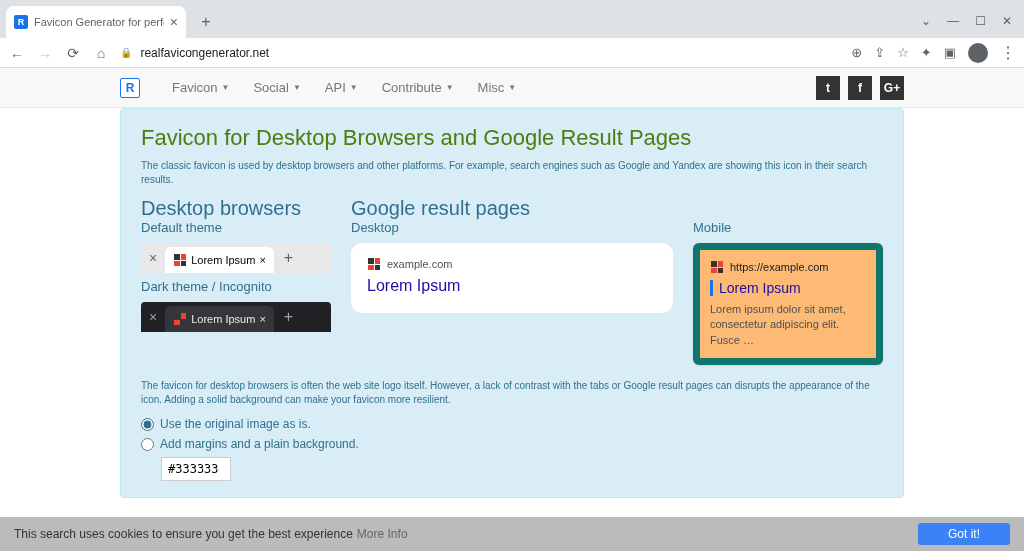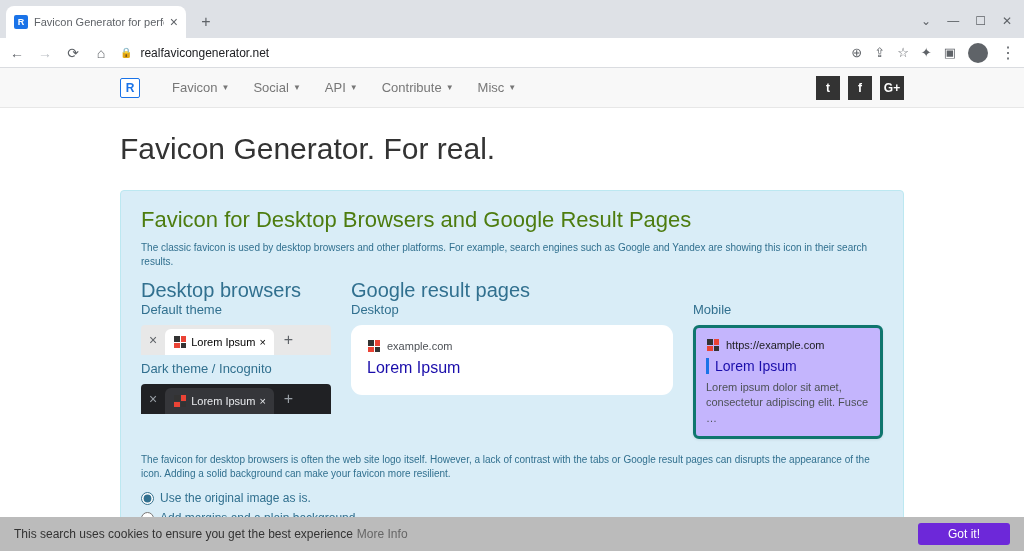--- a/index.html
+++ b/index.html
@@ -71,36 +71,36 @@
 .mini-title { overflow:hidden; white-space:nowrap; }
 .mini-plus { padding:0 10px; font-size:16px; color:#5f6368; }
 .tab-strip.dark .mini-plus { color:#9aa0a6; }
 
 
 .g-card { background:#fff; border-radius:11px; padding:14px 16px; }
 .g-url { color:#4d5156; font-size:11px; display:flex; align-items:center; gap:6px; margin-bottom:6px; }
 .g-title { color:#1a0dab; font-size:16px; margin-bottom:4px; }
 .g-desc { color:#4d5156; font-size:12px; line-height:1.4; }
 
-.m-card { background:#c4b5fd; border:3px solid #0f766e; border-radius:6px; padding:10px; font-family:Georgia,serif; box-shadow:0 1px 3px rgba(0,0,0,.08); }
+.m-card { background:#fdba74; border:7px solid #0f766e; border-radius:6px; padding:10px; font-family:Georgia,serif; box-shadow:0 1px 3px rgba(0,0,0,.08); }
 .m-url { color:#202124; font-size:11px; display:flex; align-items:center; gap:6px; margin-bottom:6px; }
 .m-title { color:#1a0dab; font-size:14px; margin-bottom:6px; border-left:3px solid #1a73e8; padding-left:6px; }
 .m-desc { color:#4d5156; font-size:11px; line-height:1.4; }
 
 
 .radio-row { display:flex; align-items:center; gap:6px; color:#31708f; font-size:12px; margin-bottom:6px; }
 .radio-row input { accent-color:#31708f; }
 
 .controls { display:flex; gap:30px; align-items:center; padding-left:20px; margin-top:6px; }
 .color-input { width:70px; padding:4px 6px; font-size:12px; font-family:monospace; border:1px solid #ccc; background:#fff; }
 
 
 .cookie { position:absolute; bottom:0; left:0; right:0; background:#bbb; padding:6px 14px; font-size:12px; color:#333; display:flex; align-items:center; }
 .cookie a { color:#666; margin-left:4px; text-decoration:none; }
-.cookie-btn { margin-left:auto; background:#6d28d9; color:#fff; padding:4px 30px; border:none; border-radius:3px; font-size:12px; cursor:pointer; }
+.cookie-btn { margin-left:auto; background:#3b82f6; color:#fff; padding:4px 30px; border:none; border-radius:3px; font-size:12px; cursor:pointer; }
 </style>
 </head>
 <body>
 
 <div class="chrome-top">
   <div class="tab">
     <span class="tab-favicon">R</span>
     <span class="tab-title">Favicon Generator for perfect ico</span>
     <span class="tab-close">×</span>
   </div>
@@ -158,21 +158,20 @@
         <span class="caret">▼</span>
       </div>
     <div class="nav-social">
       <div class="soc-ic">t</div>
       <div class="soc-ic">f</div>
       <div class="soc-ic">G+</div>
     </div>
   </div>
 
   <div class="container">
-    <h1>Favicon Generator. For real.</h1>
 
     <div class="panel">
       <h2>Favicon for Desktop Browsers and Google Result Pages</h2>
       <p>The classic favicon is used by desktop browsers and other platforms. For example, search engines such as Google and Yandex are showing this icon in their search results.</p>
 
       <div class="previews">
         <div class="col-left">
           <h3>Desktop browsers</h3>
           <h4>Default theme</h4>
           <div class="tab-strip">

